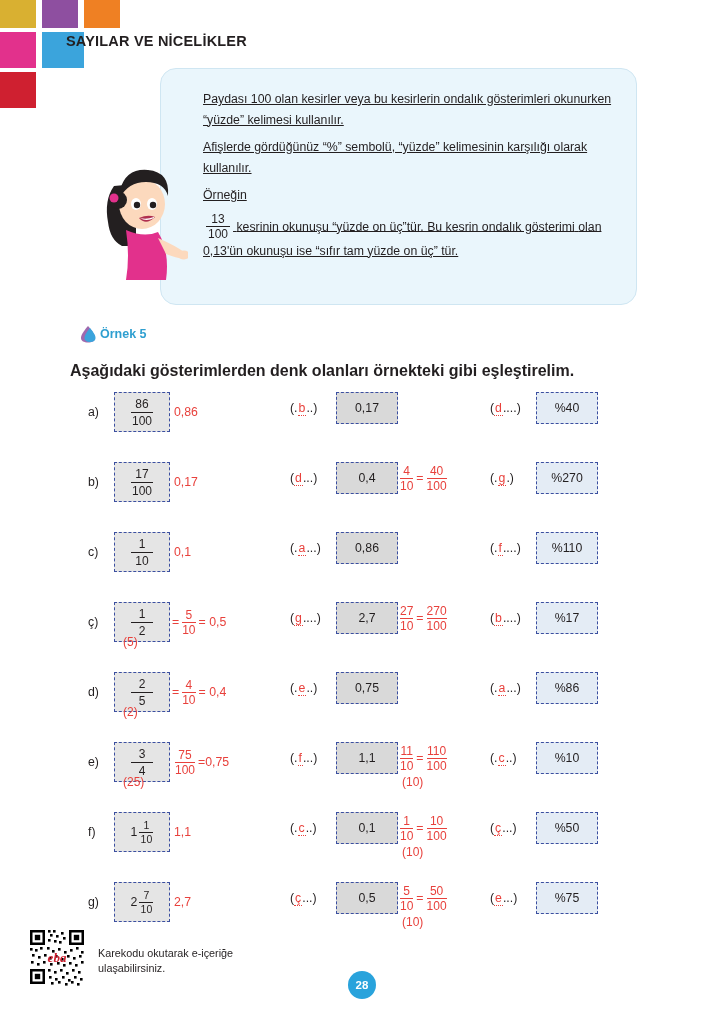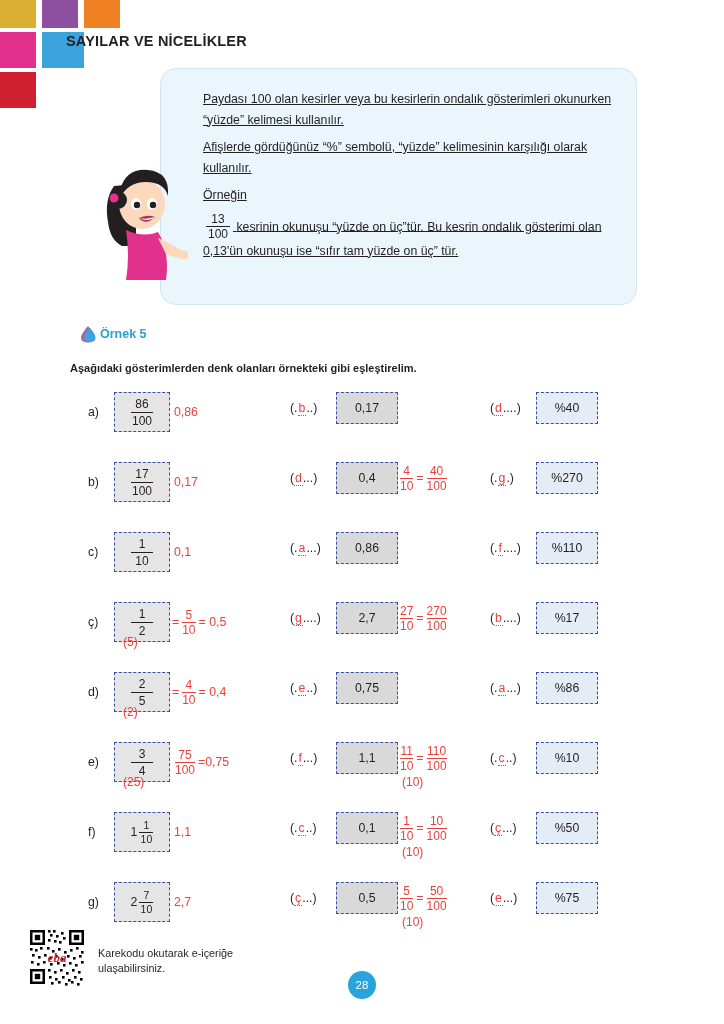--- a/index.html
+++ b/index.html
@@ -49,21 +49,21 @@
   
   #girl { position:absolute; left:96px; top:160px; width:92px; height:120px; }
 
   
   #ornek-row { position:absolute; left:80px; top:325px; display:flex; align-items:center; gap:4px;}
   #ornek-drop { width:16px; height:18px; }
   #ornek-label { font-size:12.5px; font-weight:bold; color:#2f9fd0; }
 
   #instruction {
     position:absolute; left:70px; top:362px;
-    font-size:11px; font-weight:bold; color:#231f20;
+    font-size:16px; font-weight:bold; color:#231f20;
   }
 
   
   #exercise { position:absolute; left:0; top:392px; width:724px; }
   .ex-row { position:relative; height:70px; }
 
   .col { position:absolute; display:flex; align-items:center; }
   .col-a { left:88px; }
   .col-b { left:290px; }
   .col-c { left:490px; }
@@ -122,21 +122,21 @@
   
   #qr { position:absolute; left:28px; top:928px; width:58px; height:58px; }
   #qr-text {
     position:absolute; left:98px; top:946px;
     font-size:10.8px; line-height:15px; color:#231f20;
   }
   #page-circle {
     position:absolute; left:348px; top:971px; width:28px; height:28px;
     border-radius:50%; background:#29a3dc; color:#fff;
     display:flex; align-items:center; justify-content:center;
-    font-size:11.5px; font-weight:normal;
+    font-size:11.5px; font-weight:bold;
   }
 </style>
 </head>
 <body>
 
 <div id="deco-squares">
   <div class="sq" style="left:0px;  top:0px;  width:36px;height:28px;background:#d9b031;"></div>
   <div class="sq" style="left:42px; top:0px;  width:36px;height:28px;background:#8e4fa0;"></div>
   <div class="sq" style="left:84px; top:0px;  width:36px;height:28px;background:#ef8023;"></div>
   <div class="sq" style="left:0px;  top:32px; width:36px;height:36px;background:#e2318c;"></div>

